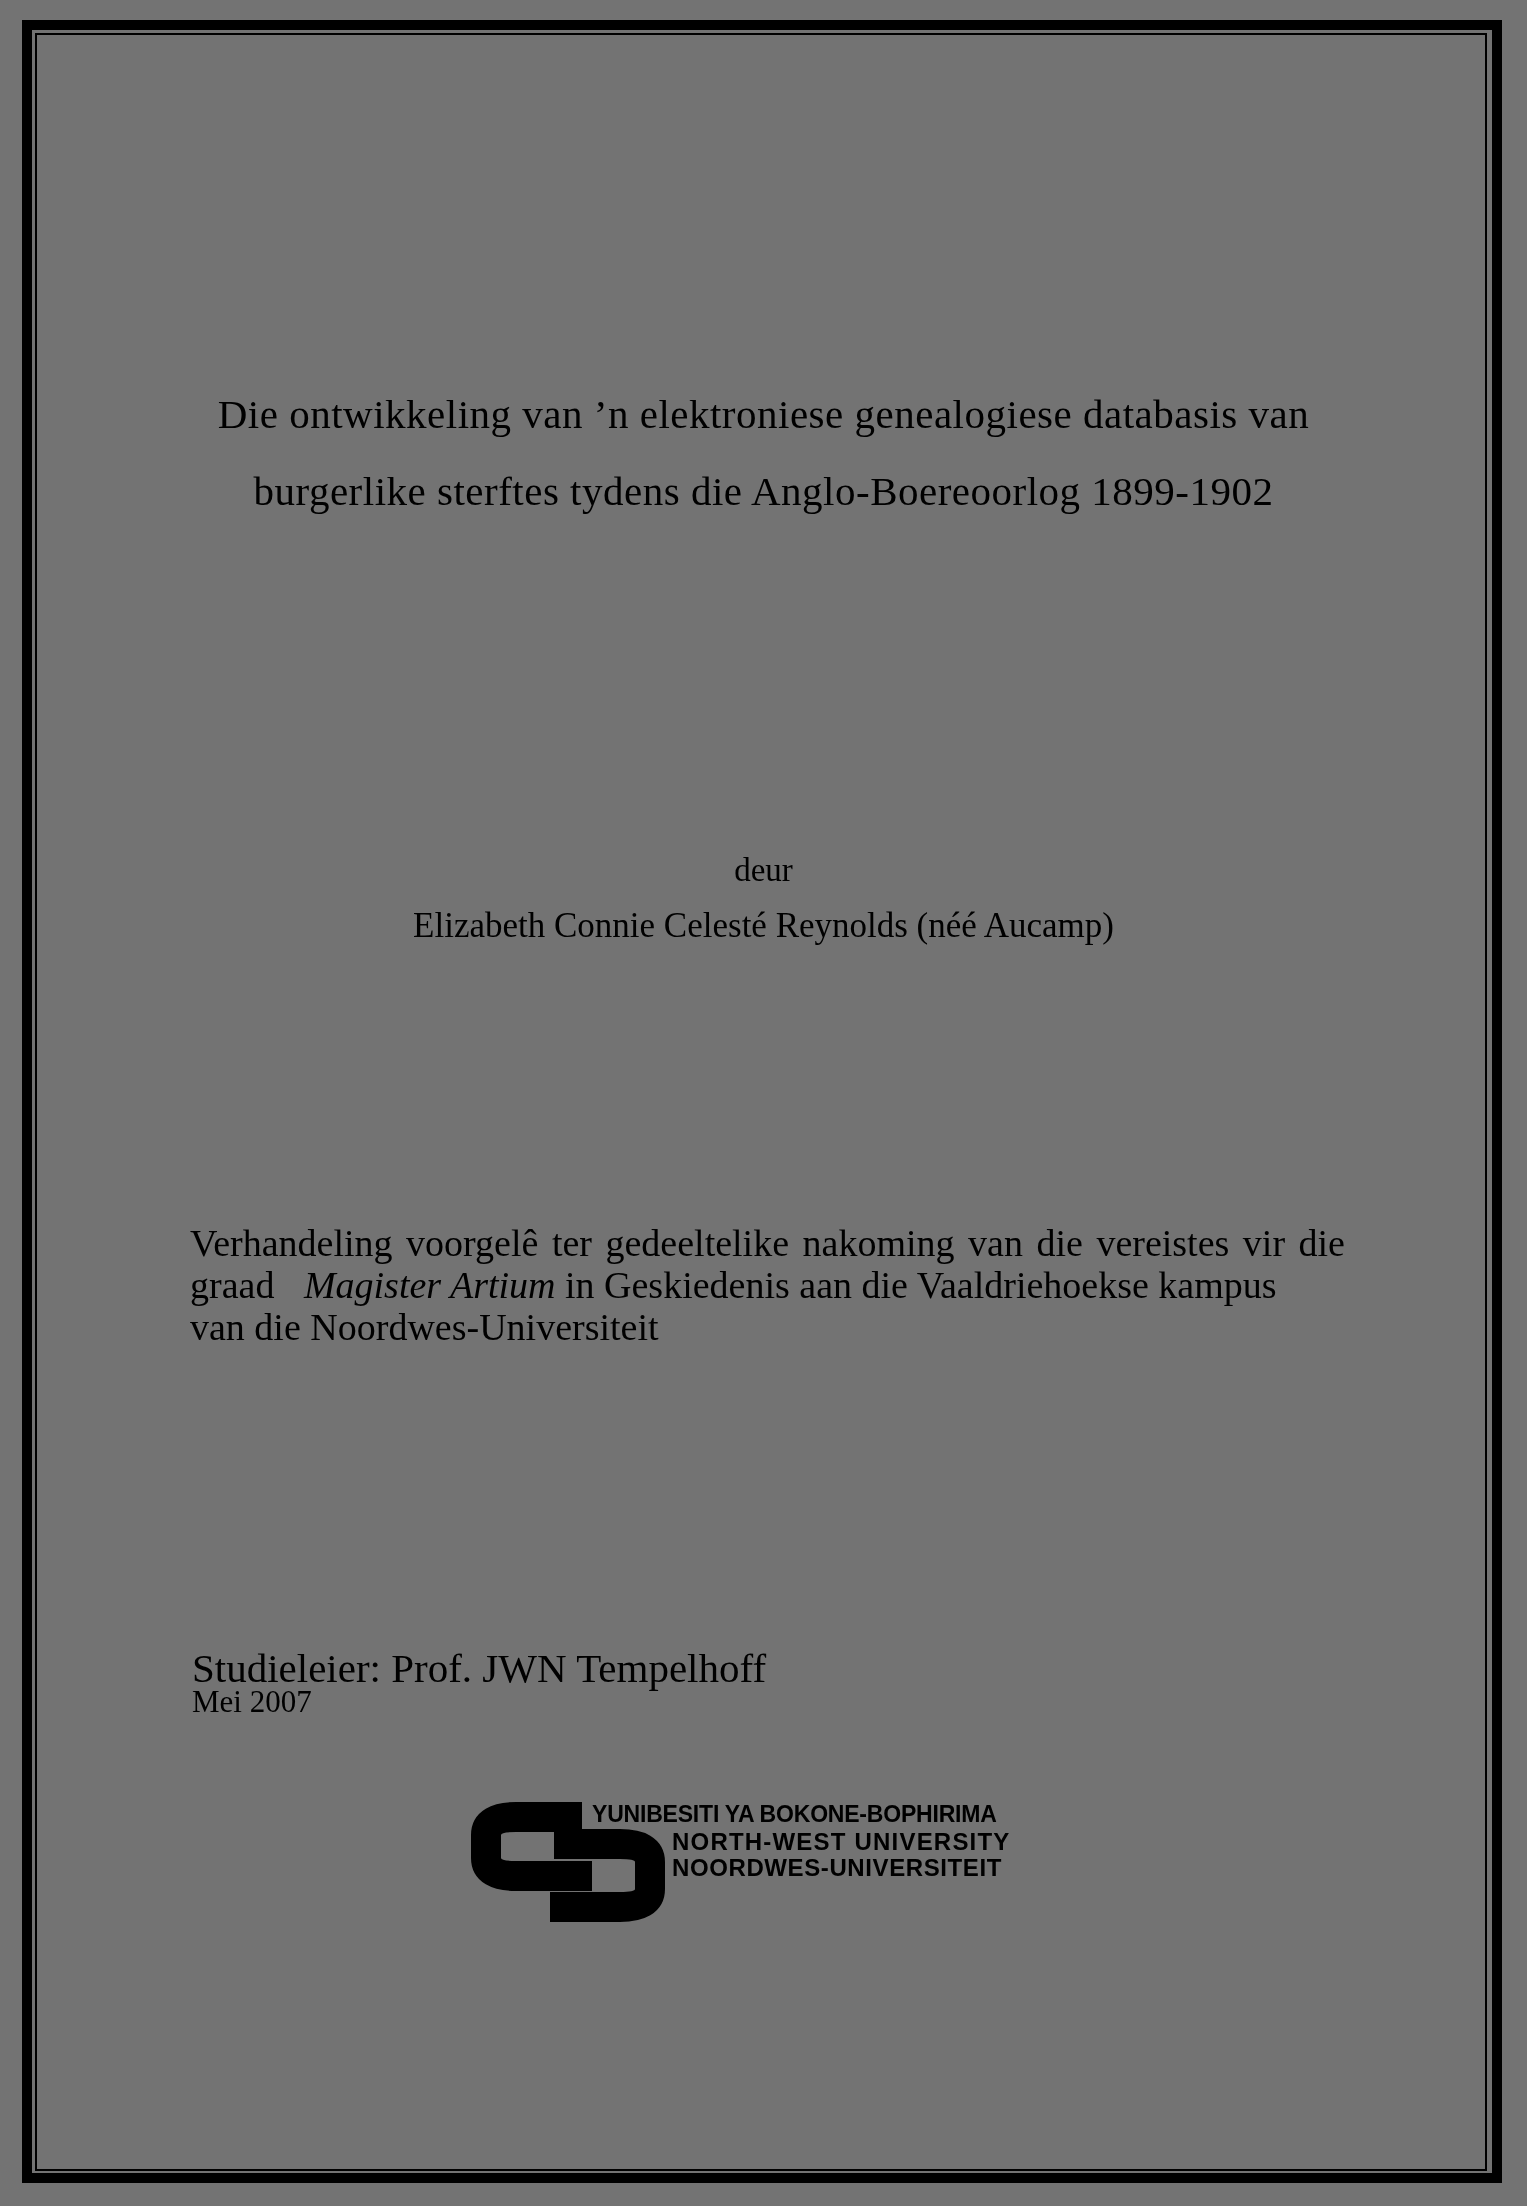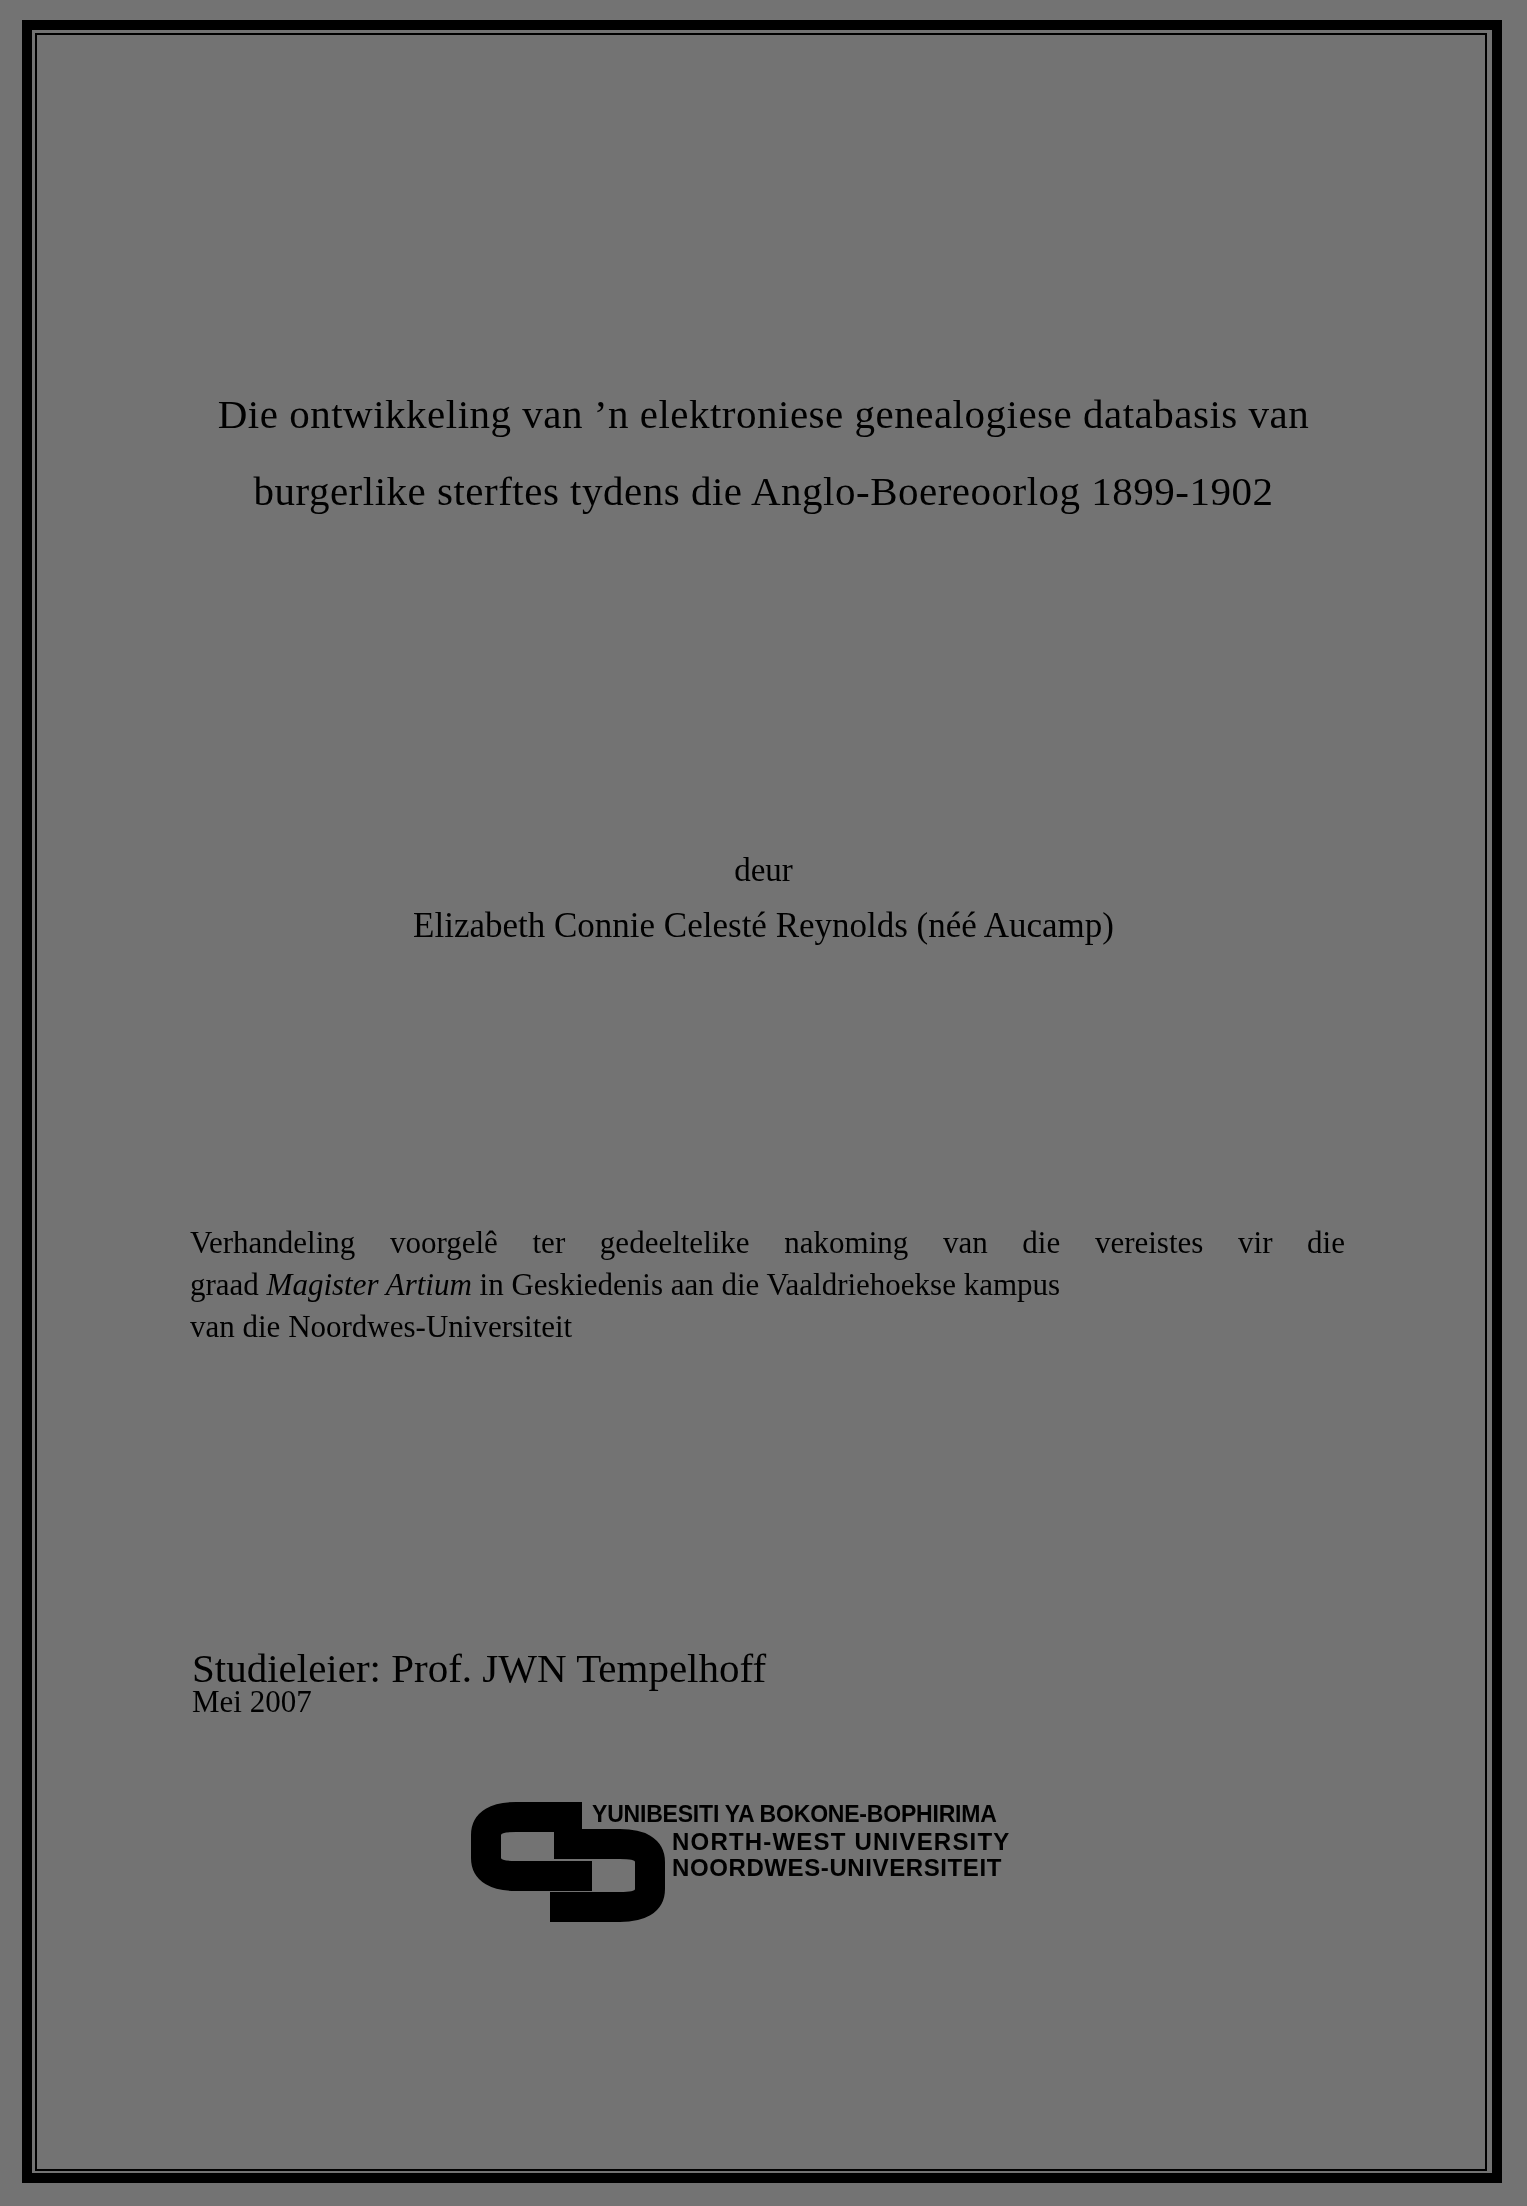--- a/index.html
+++ b/index.html
@@ -52,28 +52,28 @@
     position: absolute;
     top: 906px; left: 0; right: 0;
     text-align: center;
     font-size: 35px;
   }
 
   .statement {
     position: absolute;
     top: 1222px; left: 190px;
     width: 1155px;
-    font-size: 31px;
+    font-size: 38px;
     line-height: 42px;
   }
   .statement .st-line1 {
     text-align: justify;
     text-align-last: justify;
   }
-  .statement .italic { font-style: italic; }
+  .statement .italic { font-style: italic; margin-left: 20px; }
 
   .supervisor {
     position: absolute;
     top: 1644px; left: 192px;
     font-size: 41px;
   }
   .date {
     position: absolute;
     top: 1684px; left: 192px;
     font-size: 31px;

